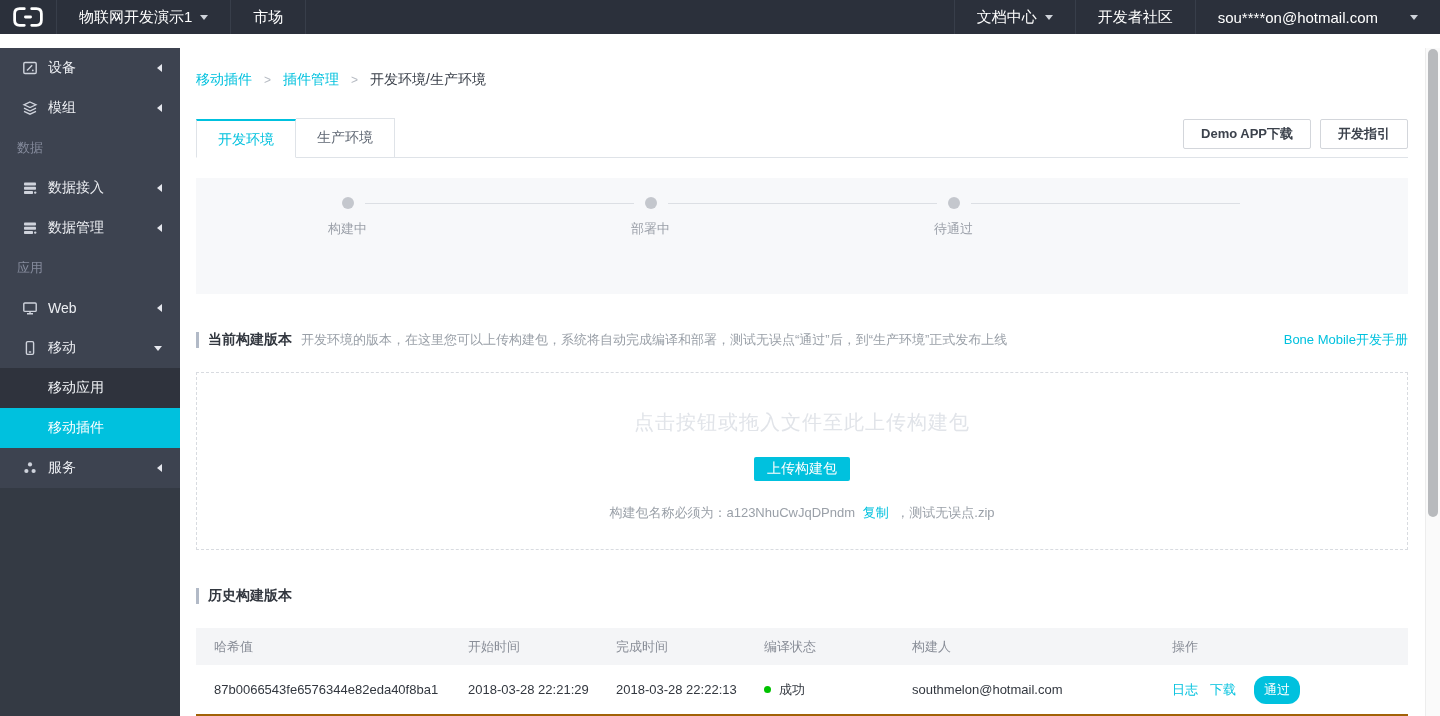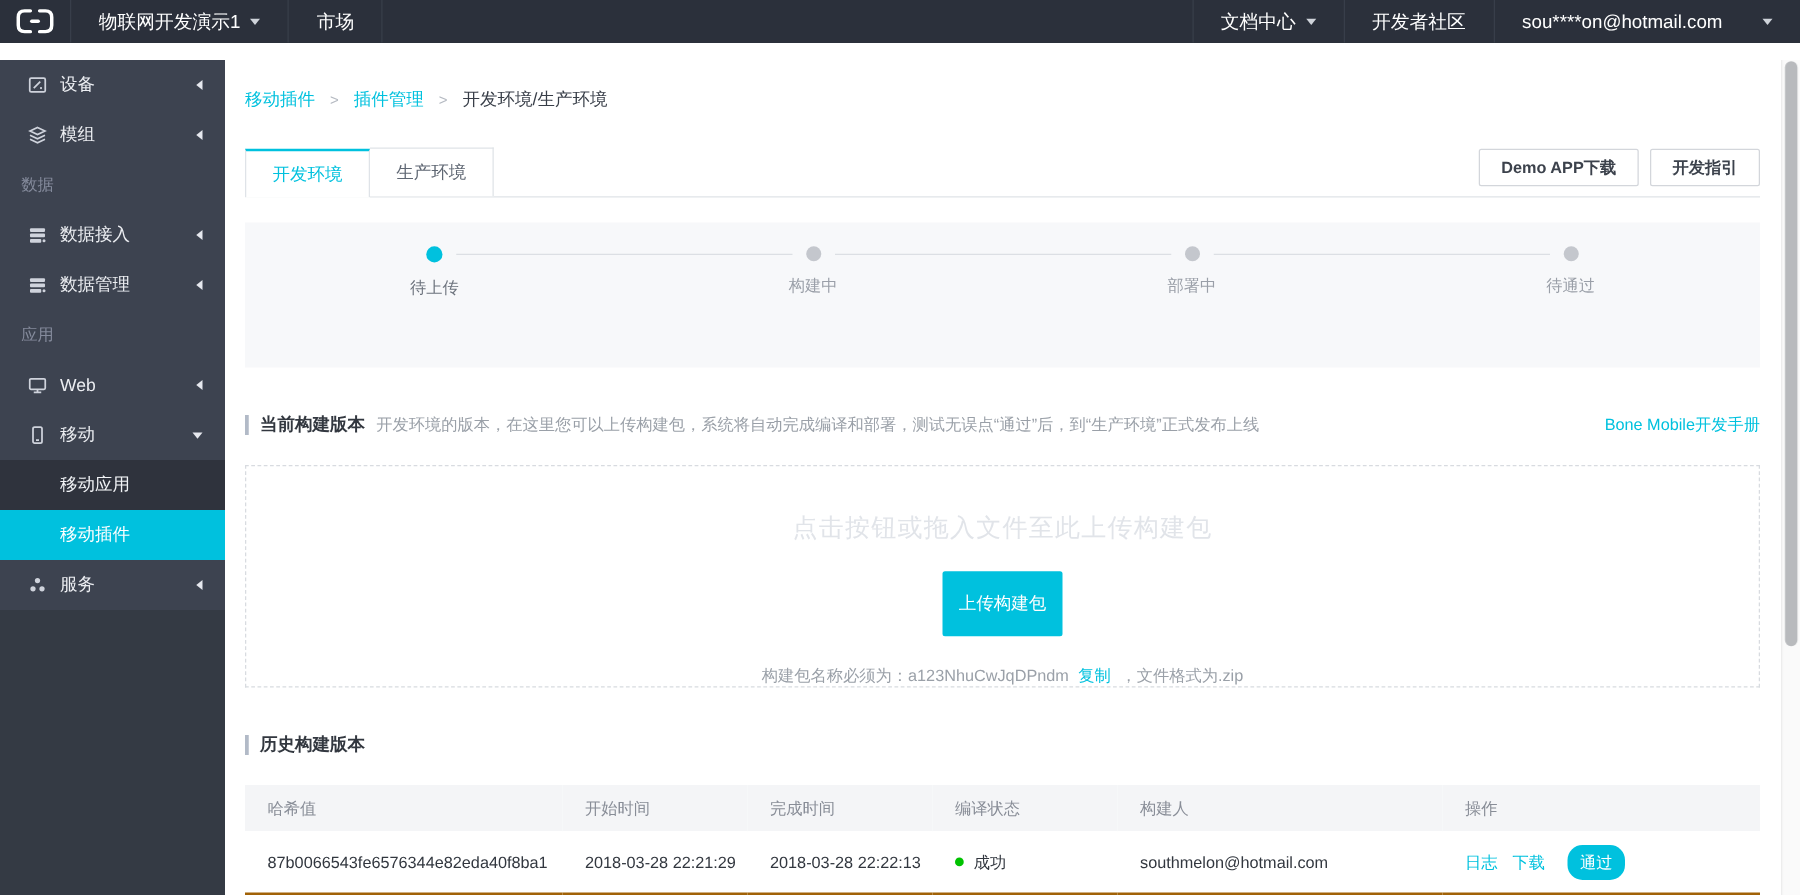--- a/index.html
+++ b/index.html
@@ -68,21 +68,21 @@
   
   .section-head { margin-top:37px; display:flex; align-items:center; }
   .section-bar { width:3px; height:16px; background:#b2bac7; margin-right:9px; }
   .section-title { font-size:14px; font-weight:bold; color:#32373f; }
   .section-desc { font-size:13px; color:#9aa0a8; margin-left:9px; }
   .section-link { margin-left:auto; font-size:13px; color:#00c1de; cursor:pointer; }
 
   
   .upload-box { margin-top:23px; height:178px; border:1px dashed #d8dbe0; text-align:center; }
   .upload-hint { padding-top:36px; font-size:20px; color:#e1e4e9; letter-spacing:1px; }
-  .upload-btn { margin-top:21px; width:96px; height:52px; background:#00c1de; border:none; border-radius:2px;
+  .upload-btn { margin-top:21px; width:96px; height:24px; background:#00c1de; border:none; border-radius:2px;
     color:#fff; font-size:14px; cursor:pointer; }
   .upload-name { margin-top:23px; font-size:13px; color:#9aa0a8; }
   .copy-link { color:#00c1de; margin:0 4px; cursor:pointer; }
 
   
   .history-table { margin-top:23px; width:100%; border-collapse:collapse; font-size:13px; table-layout:fixed; }
   .history-table th { background:#f4f5f7; height:37px; font-weight:normal; text-align:left;
     color:#888d97; padding-left:18px; }
   .history-table td { background:#fff; height:51px; color:#32373f; padding-left:18px;
     border-bottom:4px solid #a16207; }
@@ -248,24 +248,20 @@
       <div class="tab-actions">
         <button class="btn-outline">Demo APP下载</button>
         <button class="btn-outline">开发指引</button>
       </div>
     </div>
 
     <div class="stepper">
       <div class="step-line line-0"></div>
       <div class="step-line line-1"></div>
       <div class="step-line line-2"></div>
-      <div class="step active">
-        <div class="dot"></div>
-        <div class="step-label">待上传</div>
-      </div>
       <div class="step">
         <div class="dot"></div>
         <div class="step-label">构建中</div>
       </div>
       <div class="step">
         <div class="dot"></div>
         <div class="step-label">部署中</div>
       </div>
       <div class="step">
         <div class="dot"></div>
@@ -279,21 +275,21 @@
       <span class="section-desc">开发环境的版本，在这里您可以上传构建包，系统将自动完成编译和部署，测试无误点“通过”后，到“生产环境”正式发布上线</span>
       <span class="section-link">Bone Mobile开发手册</span>
     </div>
 
     <div class="upload-box">
       <div class="upload-hint">点击按钮或拖入文件至此上传构建包</div>
       <button class="upload-btn">上传构建包</button>
       <div class="upload-name">
         <span>构建包名称必须为：a123NhuCwJqDPndm</span>
         <span class="copy-link">复制</span>
-        <span>，文件格式为.zip</span>
+        <span>，测试无误点.zip</span>
       </div>
     </div>
 
     <div class="section-head">
       <span class="section-bar"></span>
       <span class="section-title">历史构建版本</span>
     </div>
 
     <table class="history-table">
       <thead>

